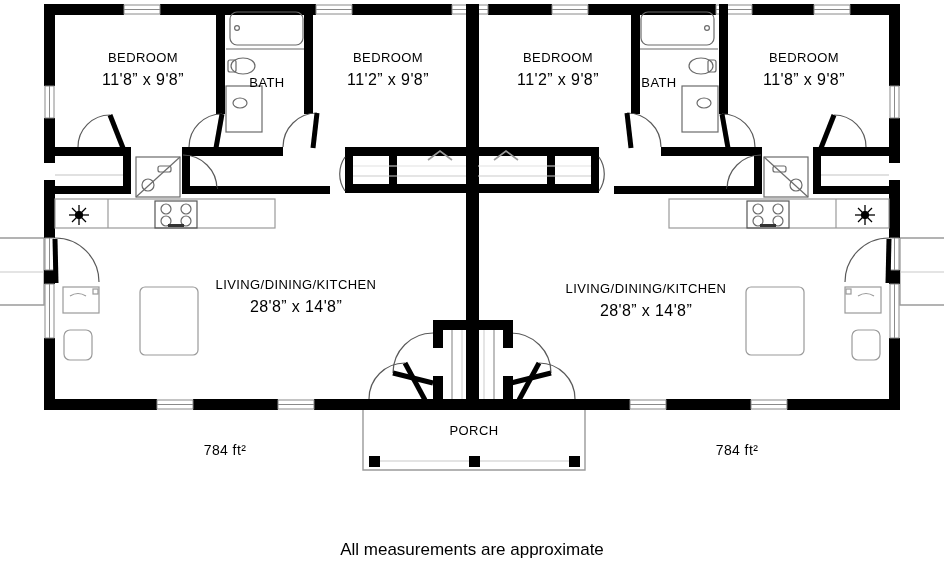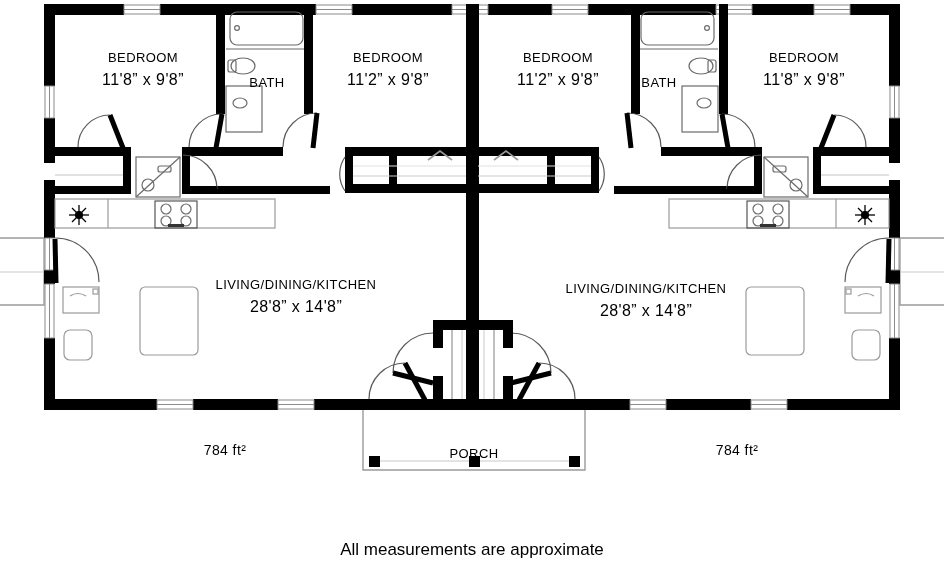--- a/index.html
+++ b/index.html
@@ -315,20 +315,20 @@
   <div class="lbl rm-dim" style="left:483px;top:71px;width:150px;">11'2” x 9'8”</div>
 
   <div class="lbl rm-name" style="left:624px;top:75px;width:70px;">BATH</div>
 
   <div class="lbl rm-name" style="left:729px;top:50px;width:150px;">BEDROOM</div>
   <div class="lbl rm-dim" style="left:729px;top:71px;width:150px;">11'8” x 9'8”</div>
 
   <div class="lbl rm-name" style="left:506px;top:281px;width:280px;">LIVING/DINING/KITCHEN</div>
   <div class="lbl rm-dim" style="left:506px;top:302px;width:280px;">28'8” x 14'8”</div>
 
-  <div class="lbl rm-name" style="left:414px;top:423px;width:120px;margin-top:23px;">PORCH</div>
+  <div class="lbl rm-name" style="left:414px;top:423px;width:120px;">PORCH</div>
 
   <div class="lbl small" style="left:170px;top:442px;width:110px;font-size:14px;">784 ft²</div>
   <div class="lbl small" style="left:682px;top:442px;width:110px;font-size:14px;">784 ft²</div>
 
   <div class="footer" style="top:540px;">All measurements are approximate</div>
 
 </div>
 
 </body></html>

